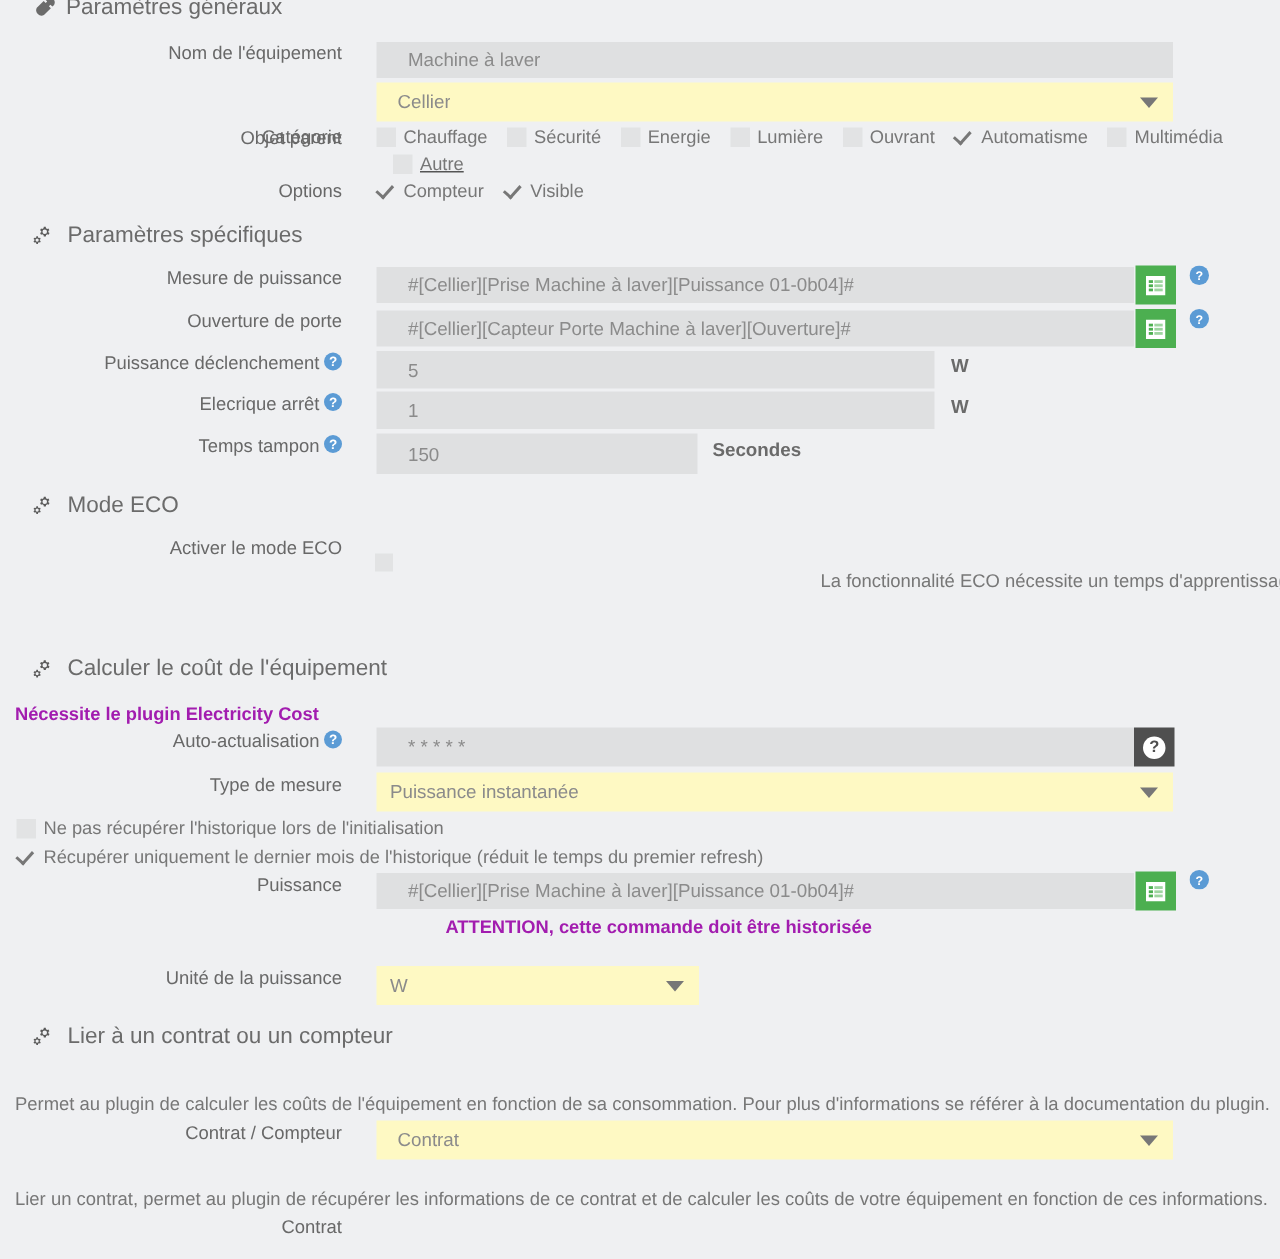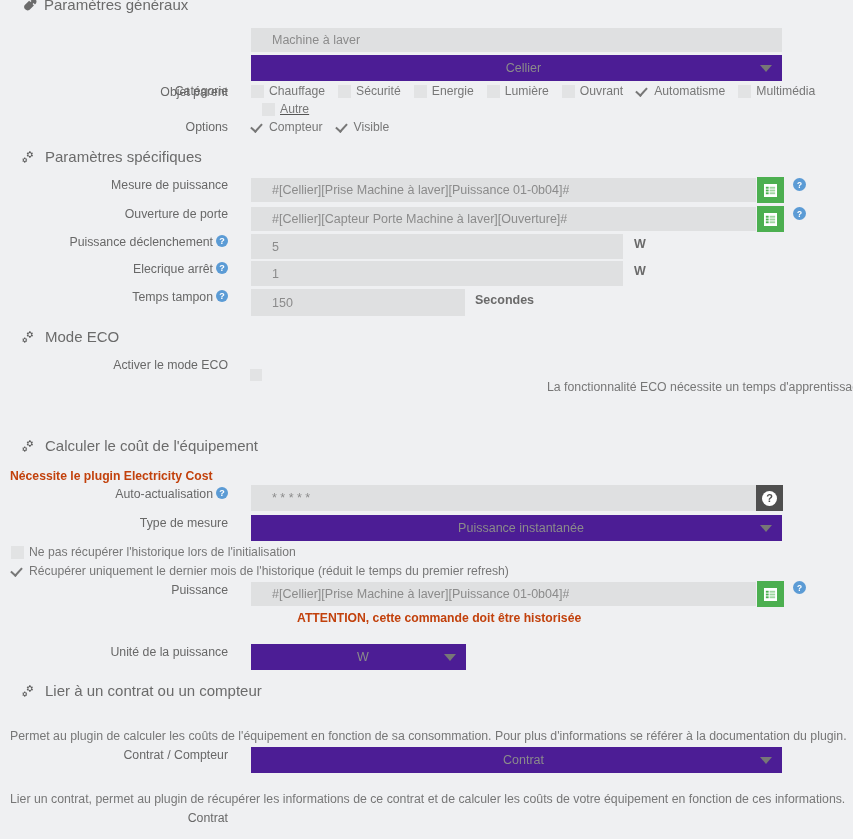--- a/index.html
+++ b/index.html
@@ -51,21 +51,21 @@
     position: absolute;
     background: #dfe0e1;
     border: none;
     font-size: 12.5px;
     color: #8b8b8b;
     font-family: "Liberation Sans", sans-serif;
     display: flex;
     align-items: center;
   }
   .fld .val { padding-left: 21px; overflow: hidden; white-space: nowrap; }
-  .sel { background: #4c1d95; justify-content: center; }
+  .sel { background: #fef9c3; }
   .sel .val { padding-left: 14px; }
   .caret {
     position: absolute; right: 10px; top: 50%;
     margin-top: -3px;
     width: 0; height: 0;
     border-left: 6px solid transparent;
     border-right: 6px solid transparent;
     border-top: 7px solid #777;
   }
 
@@ -106,38 +106,39 @@
     left: 2px; top: 0px;
     width: 5px; height: 9px;
     border: solid #777;
     border-width: 0 2px 2px 0;
     transform: rotate(42deg);
   }
   .cbtxt { font-size: 12.2px; color: #777; }
 
   
   .stxt { position: absolute; font-size: 12.2px; color: #777; white-space: nowrap; }
-  .stxt.bold { font-weight: bold; color: #c2410c; }
+  .stxt.bold { font-weight: bold; color: #a21caf; }
   .unit { position: absolute; font-size: 12.5px; font-weight: bold; color: #6a6a6a; }
   .note { position: absolute; font-size: 12.3px; color: #777; white-space: nowrap; }
 </style>
 </head>
 <body>
 
 <div class="page">
 
   <div class="legend" style="left:22px; top:-4px;">
     <span class="icn">
       <svg width="15" height="15" viewBox="0 0 16 16">
           <path fill="#6b6b6b" d="M14.3 2.3a3.8 3.8 0 0 0-4.4-.7L8.7 2.8l1.4 1.4-1.1 1.1-1.4-1.4-4.9 4.9a3.8 3.8 0 0 0 .7 4.4 3.8 3.8 0 0 0 4.4.7l4.9-4.9-1.4-1.4 1.1-1.1 1.4 1.4 1.2-1.2a3.8 3.8 0 0 0-.7-4.4z"></path>
         </svg>
     </span>
     <span class="ltxt">Paramètres généraux</span>
   </div>
 
+  <div class="lbl" style="left:0px; top:28px; width:228px;">Nom de l'équipement</div>
   <div class="fld" style="left:251px; top:28px; width:531px; height:24px;">
     <span class="val">Machine à laver</span>
   </div>
 
   <div class="lbl" style="left:0px; top:55px; width:228px;margin-top:30px;">Objet parent</div>
   <div class="fld sel" style="left:251px; top:55px; width:531px; height:26px;">
     <span class="val">Cellier</span>
     <span class="caret"></span>
   </div>
 

